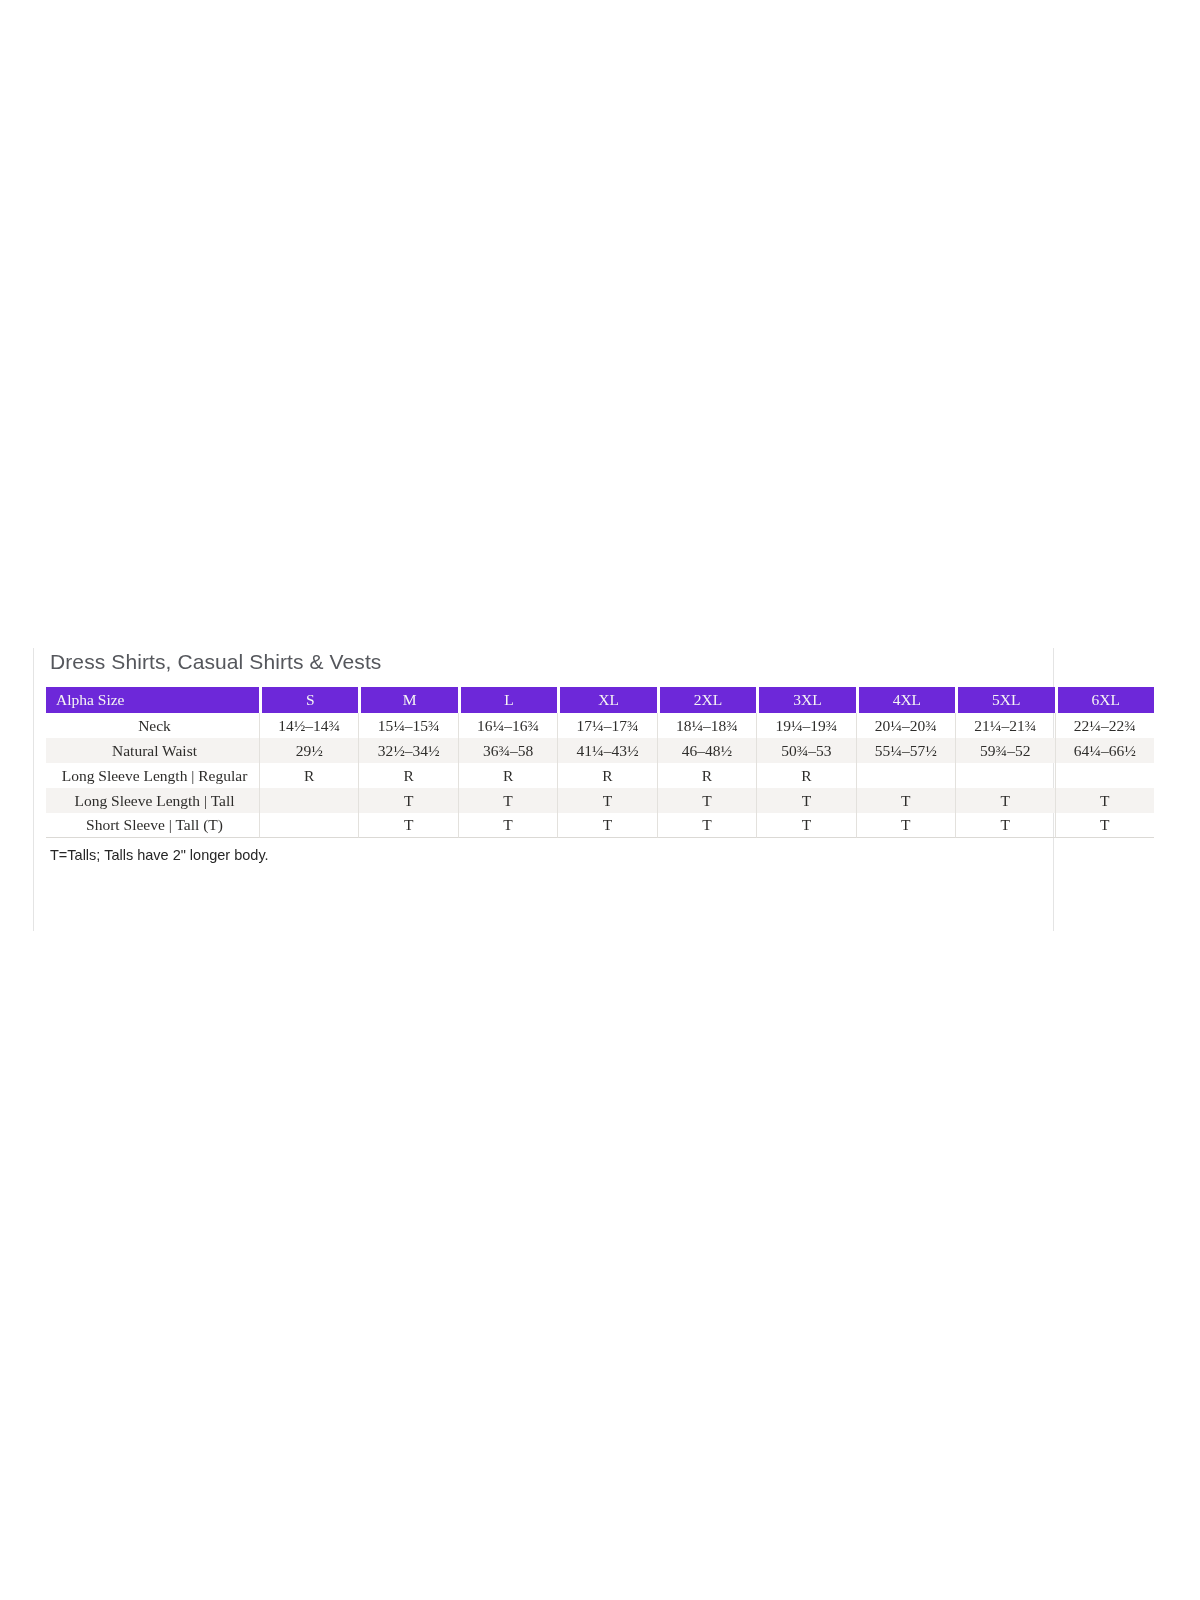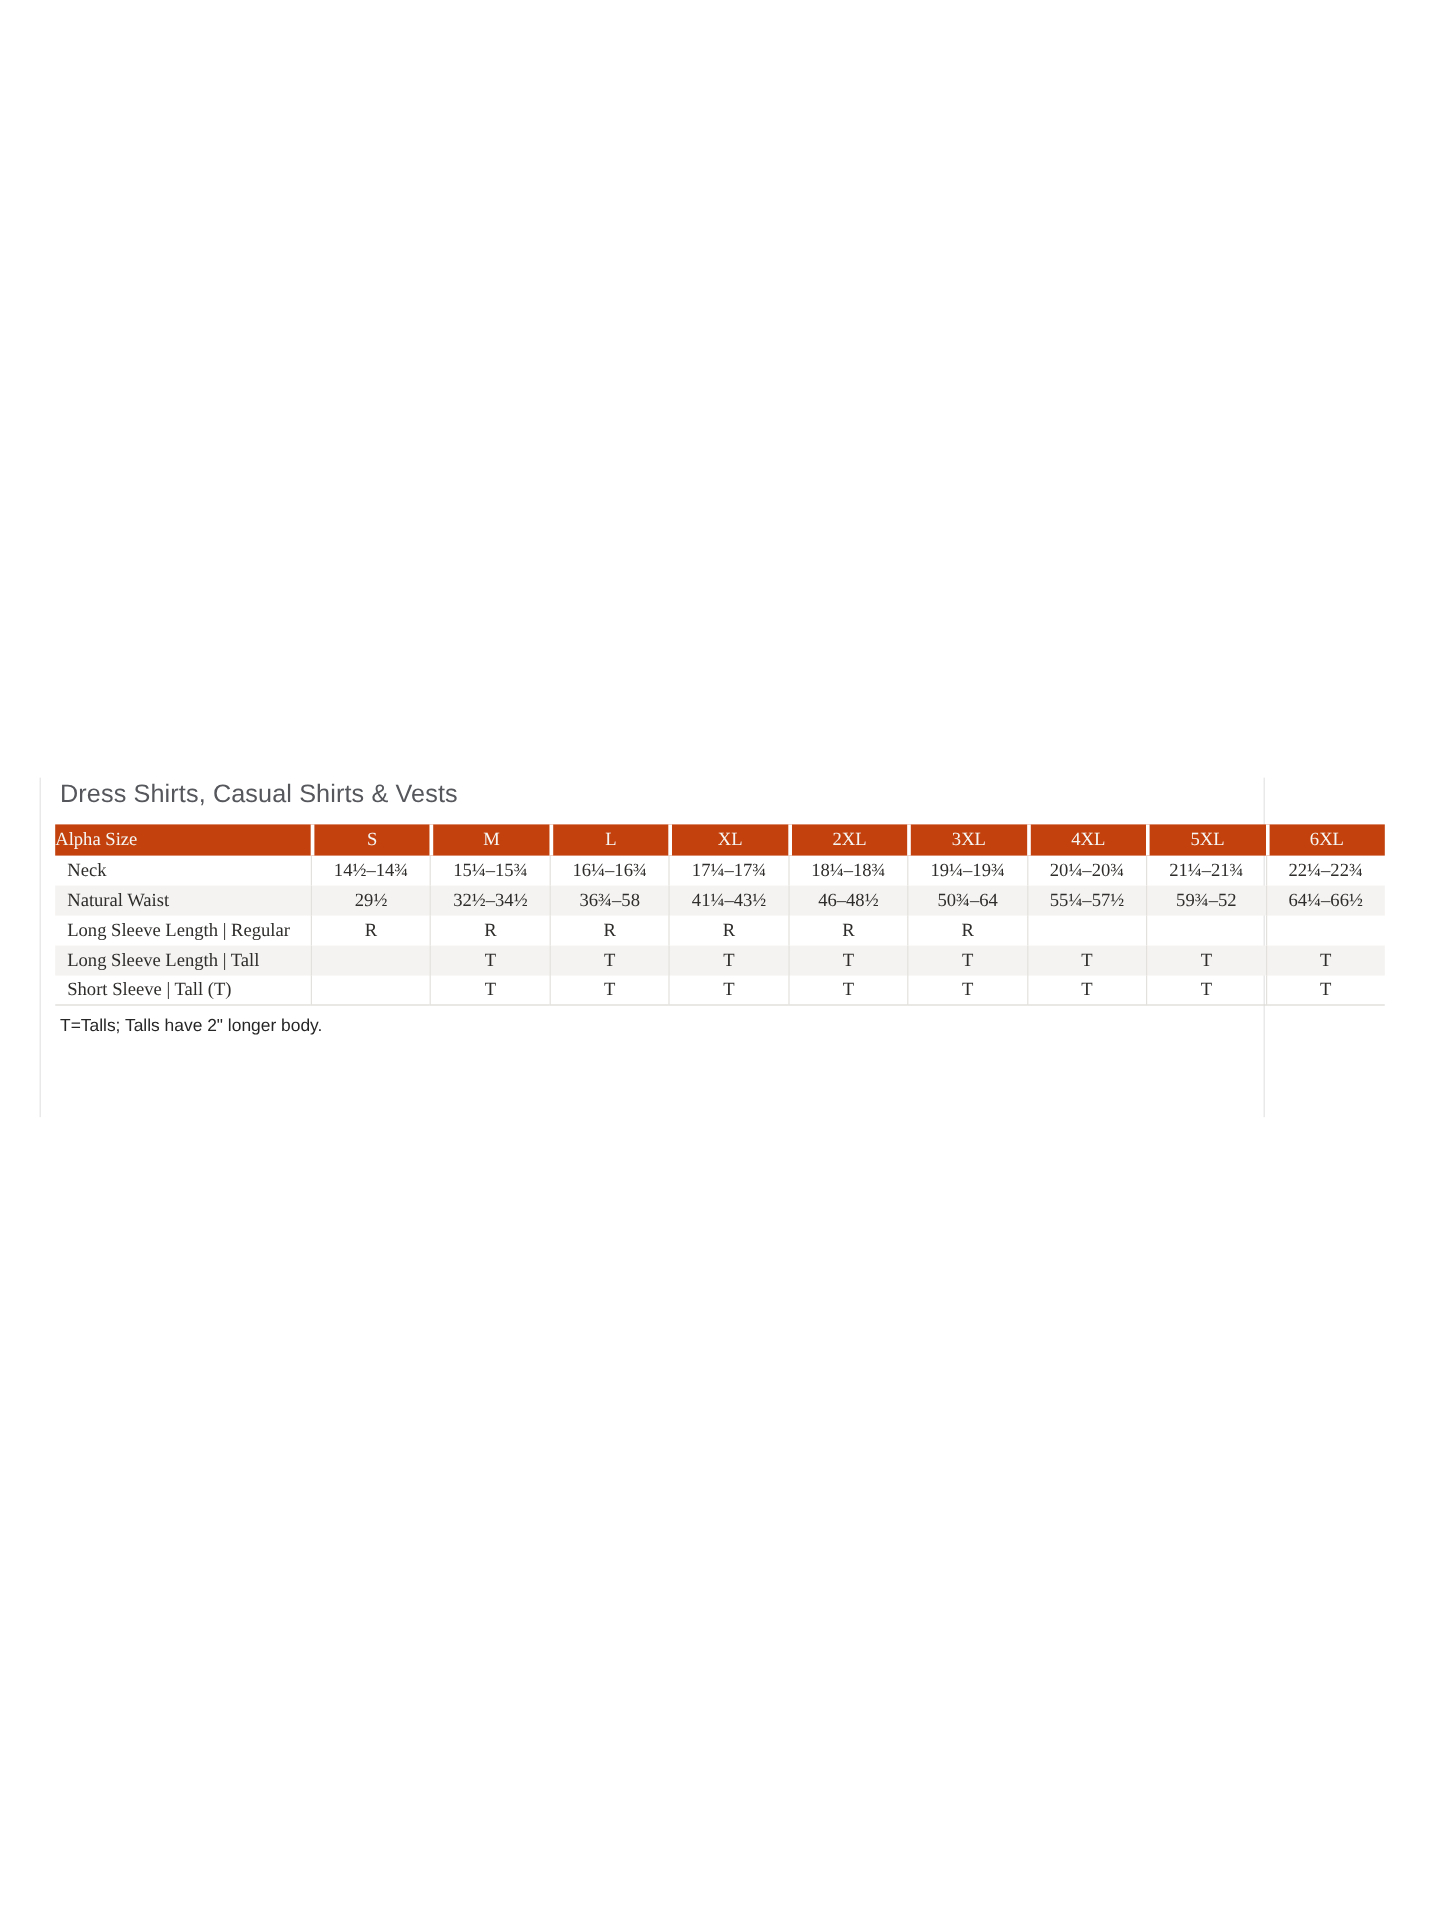--- a/index.html
+++ b/index.html
@@ -34,25 +34,25 @@
   table.size-chart {
     border-collapse: separate;
     border-spacing: 0;
     table-layout: fixed;
     width: 1108px;
     font-family: "Liberation Serif", serif;
     font-size: 15.5px;
     color: #2e2d2b;
   }
   table.size-chart th {
-    background: #c2410c;
+    background: #6d28d9;
     color: #f6f6f4;
     font-weight: 400;
     height: 26px;
-    padding: 1px 0;
+    padding: 1px 10px;
     text-align: center;
     box-sizing: border-box;
     overflow: hidden;
     white-space: nowrap;
     margin-top: 45px;
   }
   table.size-chart th:first-child {
     text-align: left;
     width: 213px;
   }
@@ -61,21 +61,21 @@
   }
   table.size-chart td {
     height: 25px;
     padding: 1px 6px;
     text-align: center;
     box-sizing: border-box;
     overflow: hidden;
     white-space: nowrap;
   }
   table.size-chart td:first-child {
-    text-align: left;
+    text-align: center;
     padding-left: 10px;
   }
   table.size-chart td + td {
     border-left: 1px solid #e3e1dd;
   }
   table.size-chart tbody tr:nth-child(even) td {
     background: #f5f3f1;
   }
   table.size-chart tbody tr:last-child td {
     border-bottom: 1px solid #dbd9d5;
@@ -120,21 +120,21 @@
           <td>21¼–21¾</td>
           <td>22¼–22¾</td>
         </tr>
         <tr>
           <td>Natural Waist</td>
           <td>29½</td>
           <td>32½–34½</td>
           <td>36¾–58</td>
           <td>41¼–43½</td>
           <td>46–48½</td>
-          <td>50¾–64</td>
+          <td>50¾–53</td>
           <td>55¼–57½</td>
           <td>59¾–52</td>
           <td>64¼–66½</td>
         </tr>
         <tr>
           <td>Long Sleeve Length | Regular</td>
           <td>R</td>
           <td>R</td>
           <td>R</td>
           <td>R</td>

